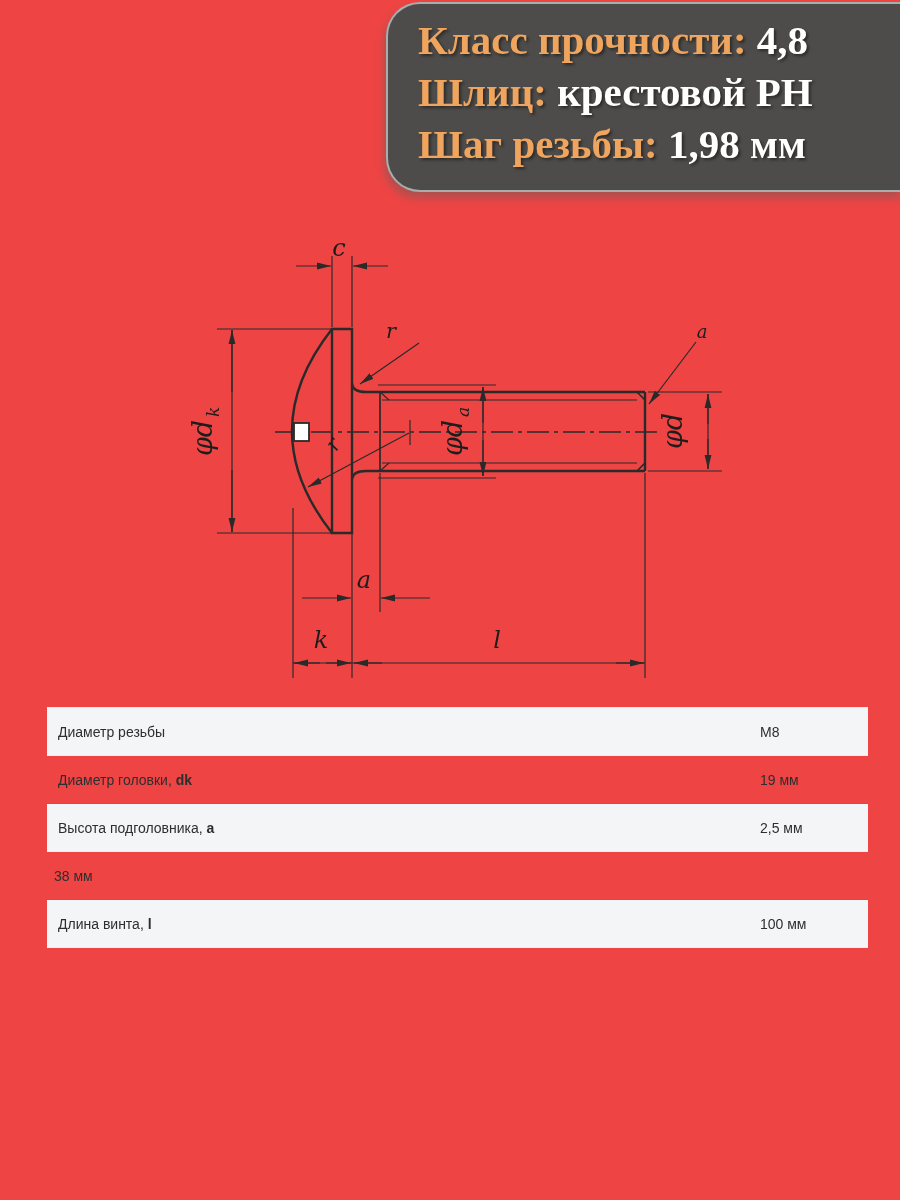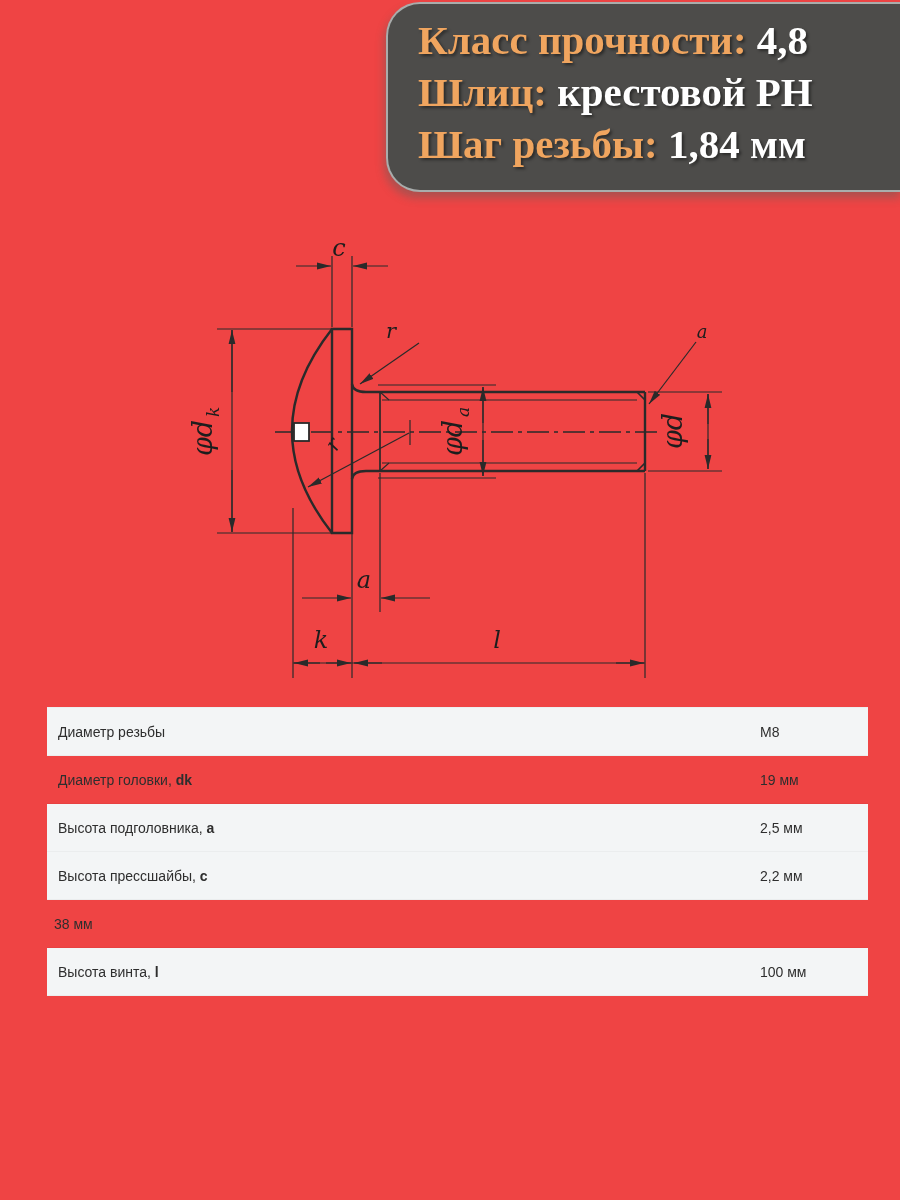--- a/index.html
+++ b/index.html
@@ -35,21 +35,21 @@
   .spec-value{flex:none;width:108px;padding-left:7px;white-space:nowrap;}
 </style>
 </head>
 <body>
 
 <div class="page">
 
   <div class="badge">
     <div class="badge-line"><span class="badge-label">Класс прочности:</span> <span class="badge-value">4,8</span></div>
     <div class="badge-line"><span class="badge-label">Шлиц:</span> <span class="badge-value">крестовой PH</span></div>
-    <div class="badge-line"><span class="badge-label">Шаг резьбы:</span> <span class="badge-value">1,84 мм</span></div>
+    <div class="badge-line"><span class="badge-label">Шаг резьбы:</span> <span class="badge-value">1,98 мм</span></div>
   </div>
 
   <svg class="drawing" viewBox="0 0 900 1200" xmlns="http://www.w3.org/2000/svg">
     <defs>
       <marker id="arr" markerUnits="userSpaceOnUse" markerWidth="14" markerHeight="8" refX="14" refY="4" orient="auto">
         <path d="M0,0.6 L14,4 L0,7.4 Z" fill="#2a2a2a"></path>
       </marker>
     </defs>
 
     <line class="cl" x1="275" y1="432" x2="658" y2="432"></line>
@@ -136,26 +136,22 @@
       <div class="spec-value">M8</div>
     </div>
     <div class="spec-row">
       <div class="spec-label"><span>Диаметр головки, </span><span class="b">dk</span></div>
       <div class="spec-value">19 мм</div>
     </div>
     <div class="spec-row striped">
       <div class="spec-label"><span>Высота подголовника, </span><span class="b">a</span></div>
       <div class="spec-value">2,5 мм</div>
     </div>
-    <div class="spec-row striped">
-      <div class="spec-label"><span>Высота прессшайбы, </span><span class="b">c</span></div>
-      <div class="spec-value">2,2 мм</div>
-    </div>
     <div class="spec-row">
       <div class="spec-value">38 мм</div>
     </div>
     <div class="spec-row striped">
-      <div class="spec-label"><span>Высота винта, </span><span class="b">l</span></div>
+      <div class="spec-label"><span>Длина винта, </span><span class="b">l</span></div>
       <div class="spec-value">100 мм</div>
     </div>
   </div>
 
 </div>
 
 </body></html>

